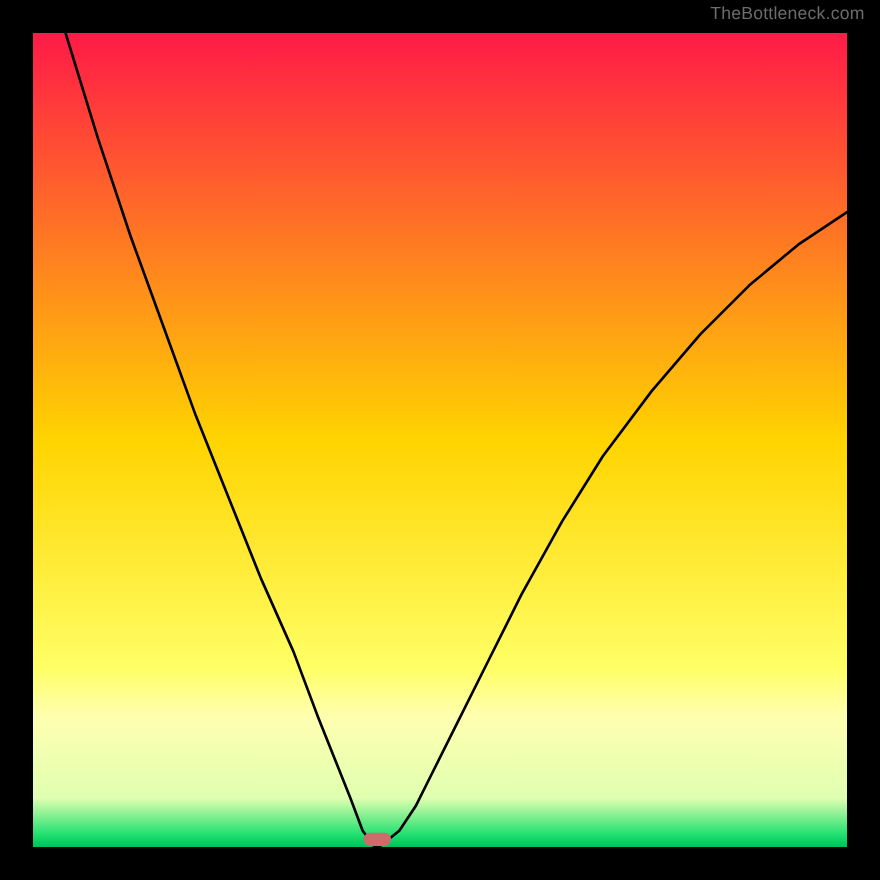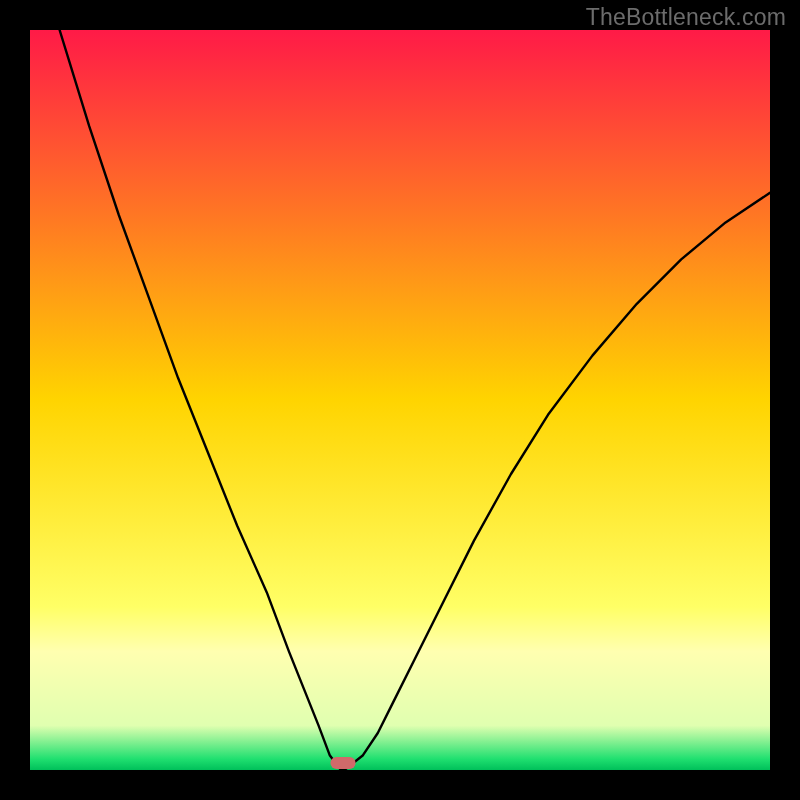--- a/index.html
+++ b/index.html
@@ -25,21 +25,21 @@
     top: 30px;
     width: 740px;
     height: 740px;
     overflow: hidden;
   }
   .watermark {
     position: absolute;
     top: 4px;
     right: 14px;
     color: #6c6c6c;
-    font-size: 23px;
+    font-size: 16px;
     font-weight: 500;
     letter-spacing: 0.2px;
     user-select: none;
   }
   svg {
     display: block;
   }
 </style>
 </head>
 <body>

